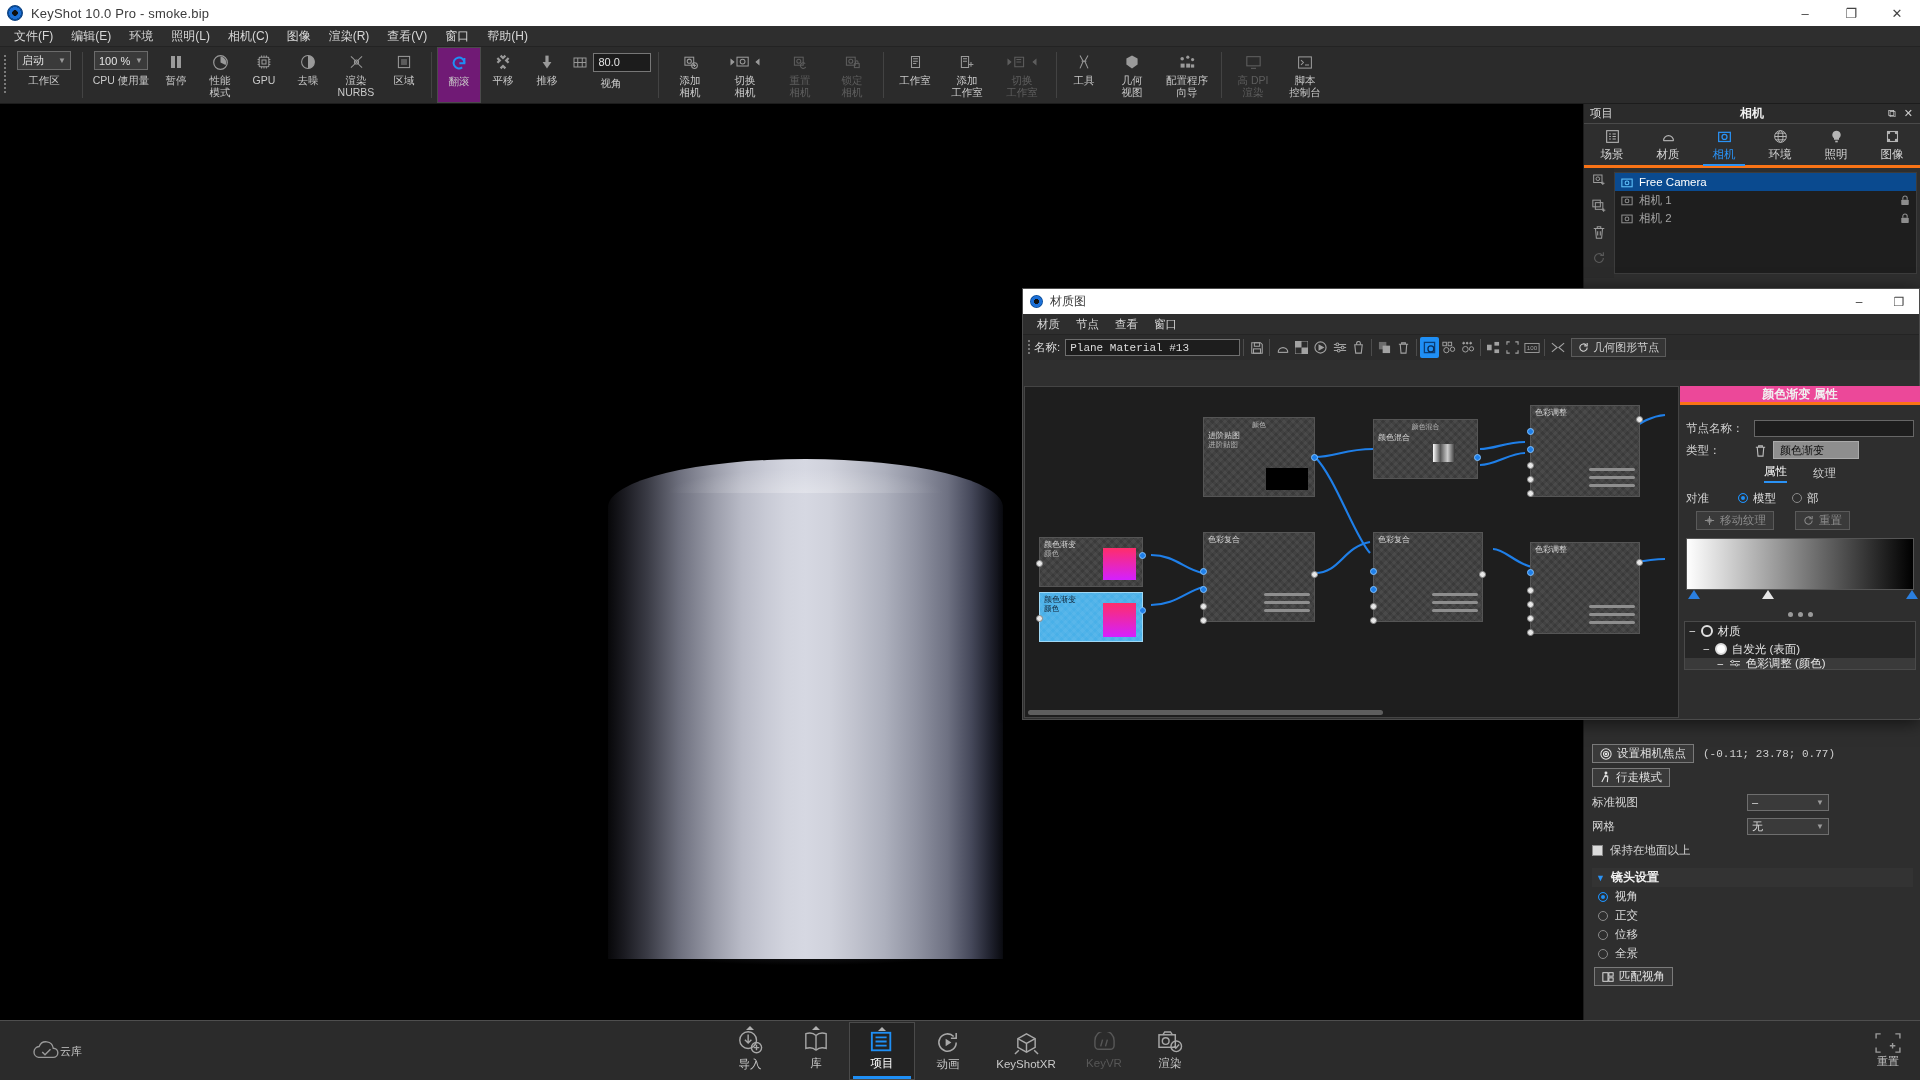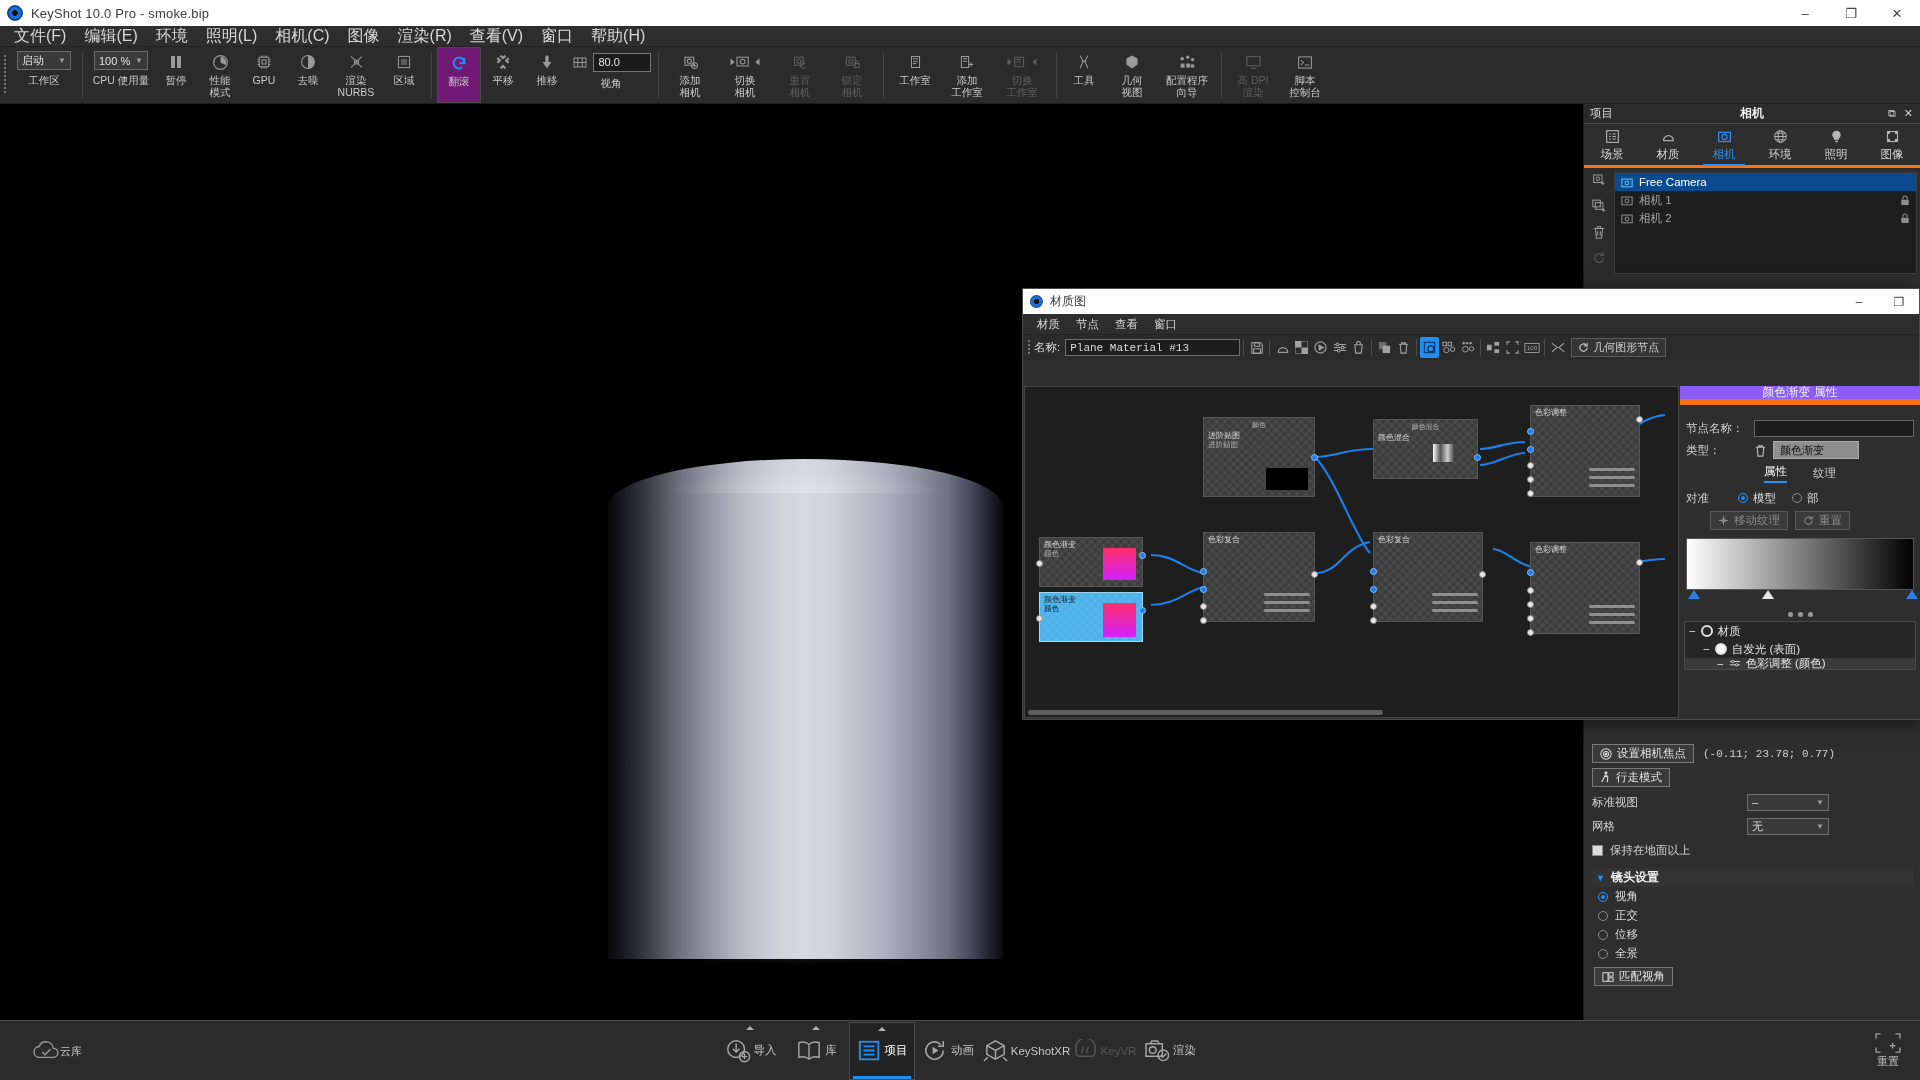--- a/index.html
+++ b/index.html
@@ -24,21 +24,21 @@
   .tb-btns { margin-left: auto; display: flex; height: 26px; }
   .tb-btn { width: 46px; height: 26px; display: flex; align-items: center; justify-content: center;
     color: #444; font-size: 13px; }
 
   
   .menubar {
     position: absolute; top: 26px; left: 0; width: 1920px; height: 21px;
     background: #2e2e2e; display: flex; align-items: center; padding-left: 5px;
     border-bottom: 1px solid #232323;
   }
-  .menu-item { font-size: 16px; color: #d8d8d8; padding: 2px 9px; white-space: nowrap; }
+  .menu-item { font-size: 12px; color: #d8d8d8; padding: 2px 9px; white-space: nowrap; }
 
   
   .toolbar {
     position: absolute; top: 47px; left: 0; width: 1920px; height: 57px;
     background: #2b2b2b; display: flex; align-items: stretch;
     border-bottom: 1px solid #1c1c1c;
   }
   .grip { width: 9px; display:flex; align-items:center; justify-content:center; }
   .grip i { display:block; width:2px; height:40px;
     background: repeating-linear-gradient(to bottom, #7a7a7a 0 2px, transparent 2px 4px); }
@@ -180,22 +180,22 @@
   .node .nsub{font-size:7.5px;color:#b0b0b0;padding:0 4px;line-height:9px;}
   .node.sel .nhdr,.node.sel .nsub{color:#123;}
   .port{position:absolute;width:7px;height:7px;border-radius:50%;background:#e8e8e8;border:1px solid #888;}
   .port.act{background:#1f7fe8;border-color:#7fc0ff;}
   .swatch{position:absolute;background:linear-gradient(to bottom,#ff2d6a,#d420ff);}
   .sliders{position:absolute;right:4px;bottom:4px;width:46px;}
   .sliders i{display:block;height:3px;background:#8e8e8e;margin-bottom:5px;border-radius:2px;}
   .mg-scroll{position:absolute;left:3px;bottom:2px;height:5px;width:355px;background:#5e5e5e;border-radius:3px;}
 
   .mg-props{position:absolute;left:657px;top:97px;width:240px;height:332px;background:#2e2e2e;}
-  .mgp-title{height:19px;background:#8b5cf6;display:flex;align-items:center;justify-content:center;
-    font-size:12px;color:#f0f0f0;font-weight:normal;border-bottom:6px solid #f97316;}
+  .mgp-title{height:19px;background:#ec4899;display:flex;align-items:center;justify-content:center;
+    font-size:12px;color:#f0f0f0;font-weight:bold;border-bottom:3px solid #f97316;}
   .mgp-row{display:flex;align-items:center;height:22px;padding:0 6px;}
   .mgp-lab{font-size:11.5px;color:#d2d2d2;width:68px;}
   .mgp-in{flex:1;height:17px;background:#1d1d1d;border:1px solid #666;}
   .mgp-type{height:18px;background:#8e8e8e;border:1px solid #aaa;color:#111;font-size:11px;
     display:flex;align-items:center;padding:0 6px;min-width:86px;}
   .mgp-tabs{display:flex;justify-content:center;gap:26px;height:22px;align-items:flex-end;}
   .mgp-tab{font-size:11.5px;color:#cfcfcf;padding-bottom:2px;}
   .mgp-tab.sel{color:#fff;border-bottom:2px solid #2a92f5;}
   .grad-bar{margin:8px 6px 0 6px;height:52px;background:linear-gradient(to right,#ffffff,#000000);
     border:1px solid #555;}
@@ -210,21 +210,21 @@
   .tr.s{background:#3a3a3a;}
   .cir{width:12px;height:12px;border-radius:50%;border:2px solid #e0e0e0;display:inline-block;}
   .cir.f{background:#fff;border-color:#ddd;}
 
   
   .bottom { position:absolute; left:0; top:1020px; width:1920px; height:60px; background:#2b2b2b;
     border-top:1px solid #4e4e4e; display:flex; align-items:center;}
   .cloud{ margin-left:30px; display:flex;align-items:center;color:#9a9a9a;}
   .cloud .cl{font-size:11px;color:#c8c8c8;margin-top:1px;}
   .bcenter{ position:absolute; left:0; right:0; display:flex; justify-content:center; gap:0;}
-  .bitem{width:66px;height:58px;display:flex;flex-direction:row;align-items:center;
+  .bitem{width:66px;height:58px;display:flex;flex-direction:column;align-items:center;
     justify-content:center;gap:2px;color:#a8a8a8;position:relative;}
   .bitem .bl{font-size:11.5px;color:#c9c9c9;}
   .bitem.sel{background:#232323;border:1px solid #4a4a4a;}
   .bitem.sel .bl{color:#fff;}
   .bitem.sel::after{content:"";position:absolute;bottom:0;left:3px;right:3px;height:3px;background:#1f8ff5;}
   .bitem.sel svg{color:#1f8ff5;}
   .bitem.dim, .bitem.dim .bl{color:#575757;}
   .bright{margin-left:auto;margin-right:18px;display:flex;flex-direction:column;align-items:center;color:#9c9c9c;}
   .bright .bl{font-size:11px;color:#c0c0c0;}
   .caret{position:absolute;top:4px;left:50%;margin-left:-4px;width:0;height:0;
@@ -1041,21 +1041,21 @@
       </div>
 
       <div class="mgp-row" style="margin-top:4px">
         <span class="mgp-lab" style="width:52px">对准</span>
         <span class="radio on" style="margin-right:5px"></span>
         <span style="font-size:11.5px;color:#e0e0e0;margin-right:16px">模型</span>
         <span class="radio" style="margin-right:5px"></span>
         <span style="font-size:11.5px;color:#e0e0e0">部</span>
       </div>
 
-      <div style="display:flex;gap:7px;padding:2px 6px 0 30px">
+      <div style="display:flex;gap:21px;padding:2px 6px 0 16px">
         <span class="btn-box" style="color:#8b8b8b;border-color:#5a5a5a">
           <span>
             <svg width="11" height="11" viewBox="0 0 12 12" fill="none" stroke="currentColor" stroke-width="1.1">
                 <path d="M6 1v10M1 6h10"></path>
                 <circle cx="6" cy="6" r="2"></circle>
               </svg>
           </span>
           <span>移动纹理</span>
         </span>
         <span class="btn-box" style="color:#8b8b8b;border-color:#5a5a5a">

